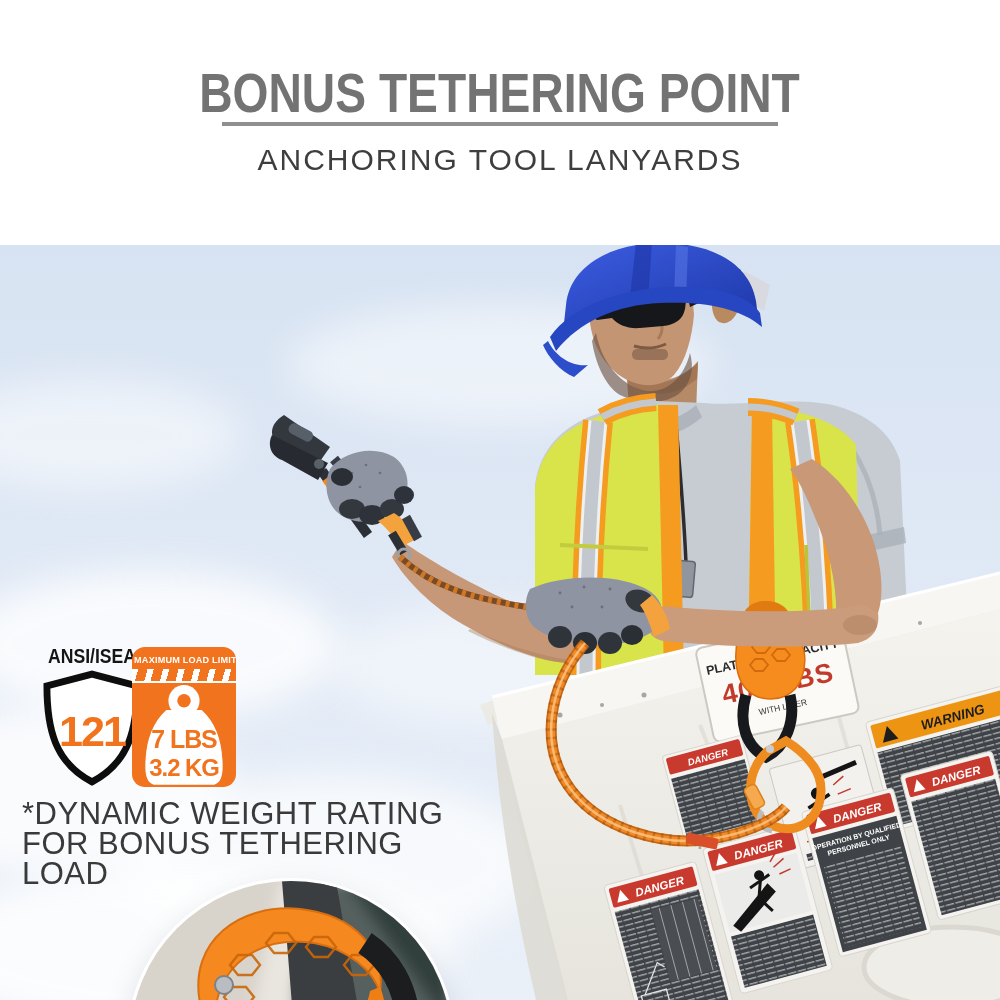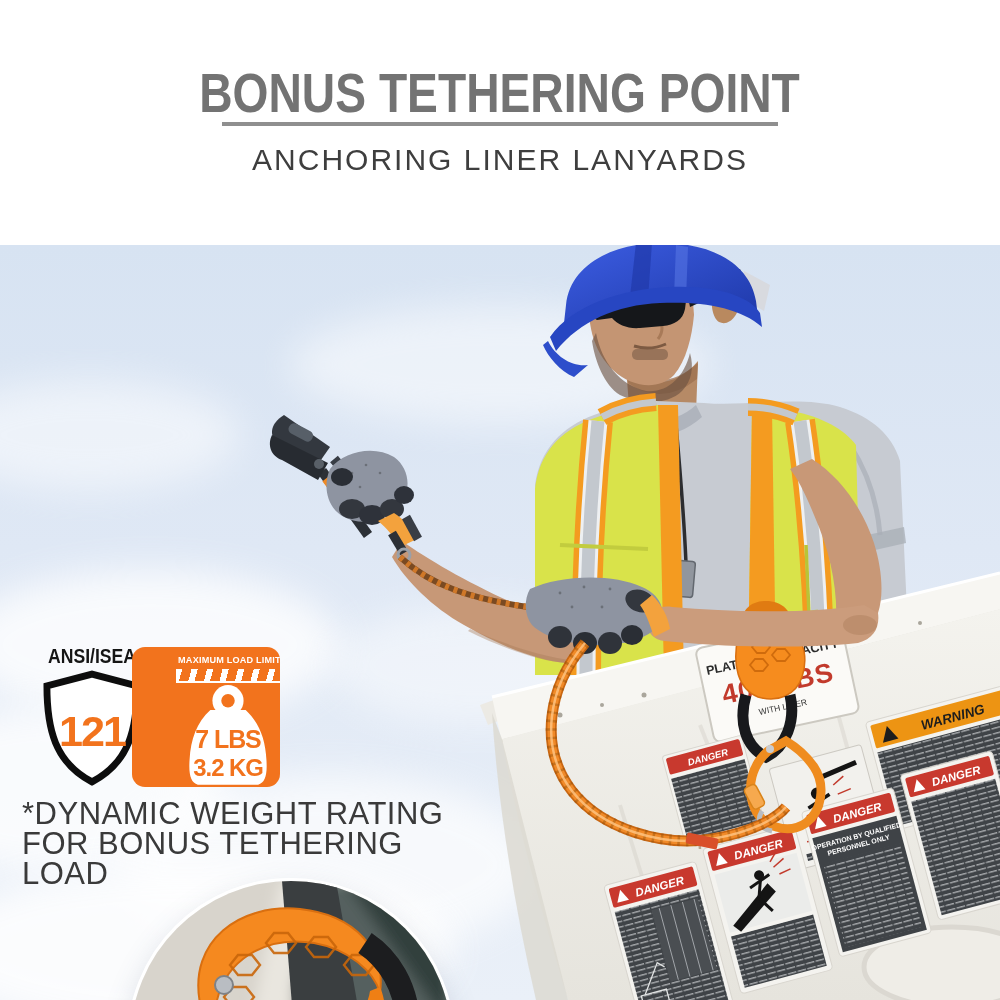--- a/index.html
+++ b/index.html
@@ -15,21 +15,21 @@
   
   .photo{position:absolute;top:245px;left:0;width:1000px;height:755px;overflow:hidden;
          background:linear-gradient(180deg,#d7e3f2 0%,#dfe8f5 40%,#eaf0f8 100%);}
   .scene{position:absolute;left:0;top:0;}
   svg text{font-family:"Liberation Sans",sans-serif;}
   
   .ansi-badge{position:absolute;left:30px;top:400px;width:104px;text-align:center;margin-left:10px;}
   .ansi-label{font-size:20px;font-weight:bold;color:#151515;white-space:nowrap;
               display:inline-block;transform:scaleX(.88);letter-spacing:0;}
   .load-badge{position:absolute;left:132px;top:402px;width:104px;height:140px;background:#f2731d;
-              border-radius:13px;overflow:hidden;padding-left:44px;}
+              border-radius:13px;overflow:hidden;}
   .load-hdr{margin-top:7px;text-align:center;color:#ffffff;font-weight:bold;font-size:9.5px;
             letter-spacing:.2px;white-space:nowrap;transform:scaleX(.96);}
   .load-stripes{margin-top:4px;height:12px;border-bottom:2px solid #ffffff;
      background:repeating-linear-gradient(105deg,#ffffff 0 6px,rgba(255,255,255,0) 6px 15px);}
   .footnote{position:absolute;left:22px;top:554px;width:430px;color:#3a3a3a;
             font-size:31px;line-height:30px;letter-spacing:.5px;}
   
   .inset{position:absolute;left:127px;top:633px;width:322px;height:322px;border-radius:50%;
          overflow:hidden;border:3px solid rgba(255,255,255,.92);
          box-shadow:0 10px 28px rgba(70,90,120,.18);}
@@ -37,21 +37,21 @@
 </head>
 <body>
 
 <div class="canvas">
 
   <div class="hdr-title">
     <span>BONUS TETHERING POINT</span>
   </div>
   <div class="hdr-divider"></div>
   <div class="hdr-sub">
-    <div>ANCHORING LINER LANYARDS</div>
+    <div>ANCHORING TOOL LANYARDS</div>
   </div>
 
   <div class="photo">
   <svg class="scene" width="1000" height="755" viewBox="0 0 1000 755">
     <defs>
       <filter id="blur18" x="-50%" y="-50%" width="200%" height="200%">
             <feGaussianBlur stdDeviation="18"></feGaussianBlur>
           </filter>
       <filter id="blur6" x="-50%" y="-50%" width="200%" height="200%">
             <feGaussianBlur stdDeviation="6"></feGaussianBlur>

